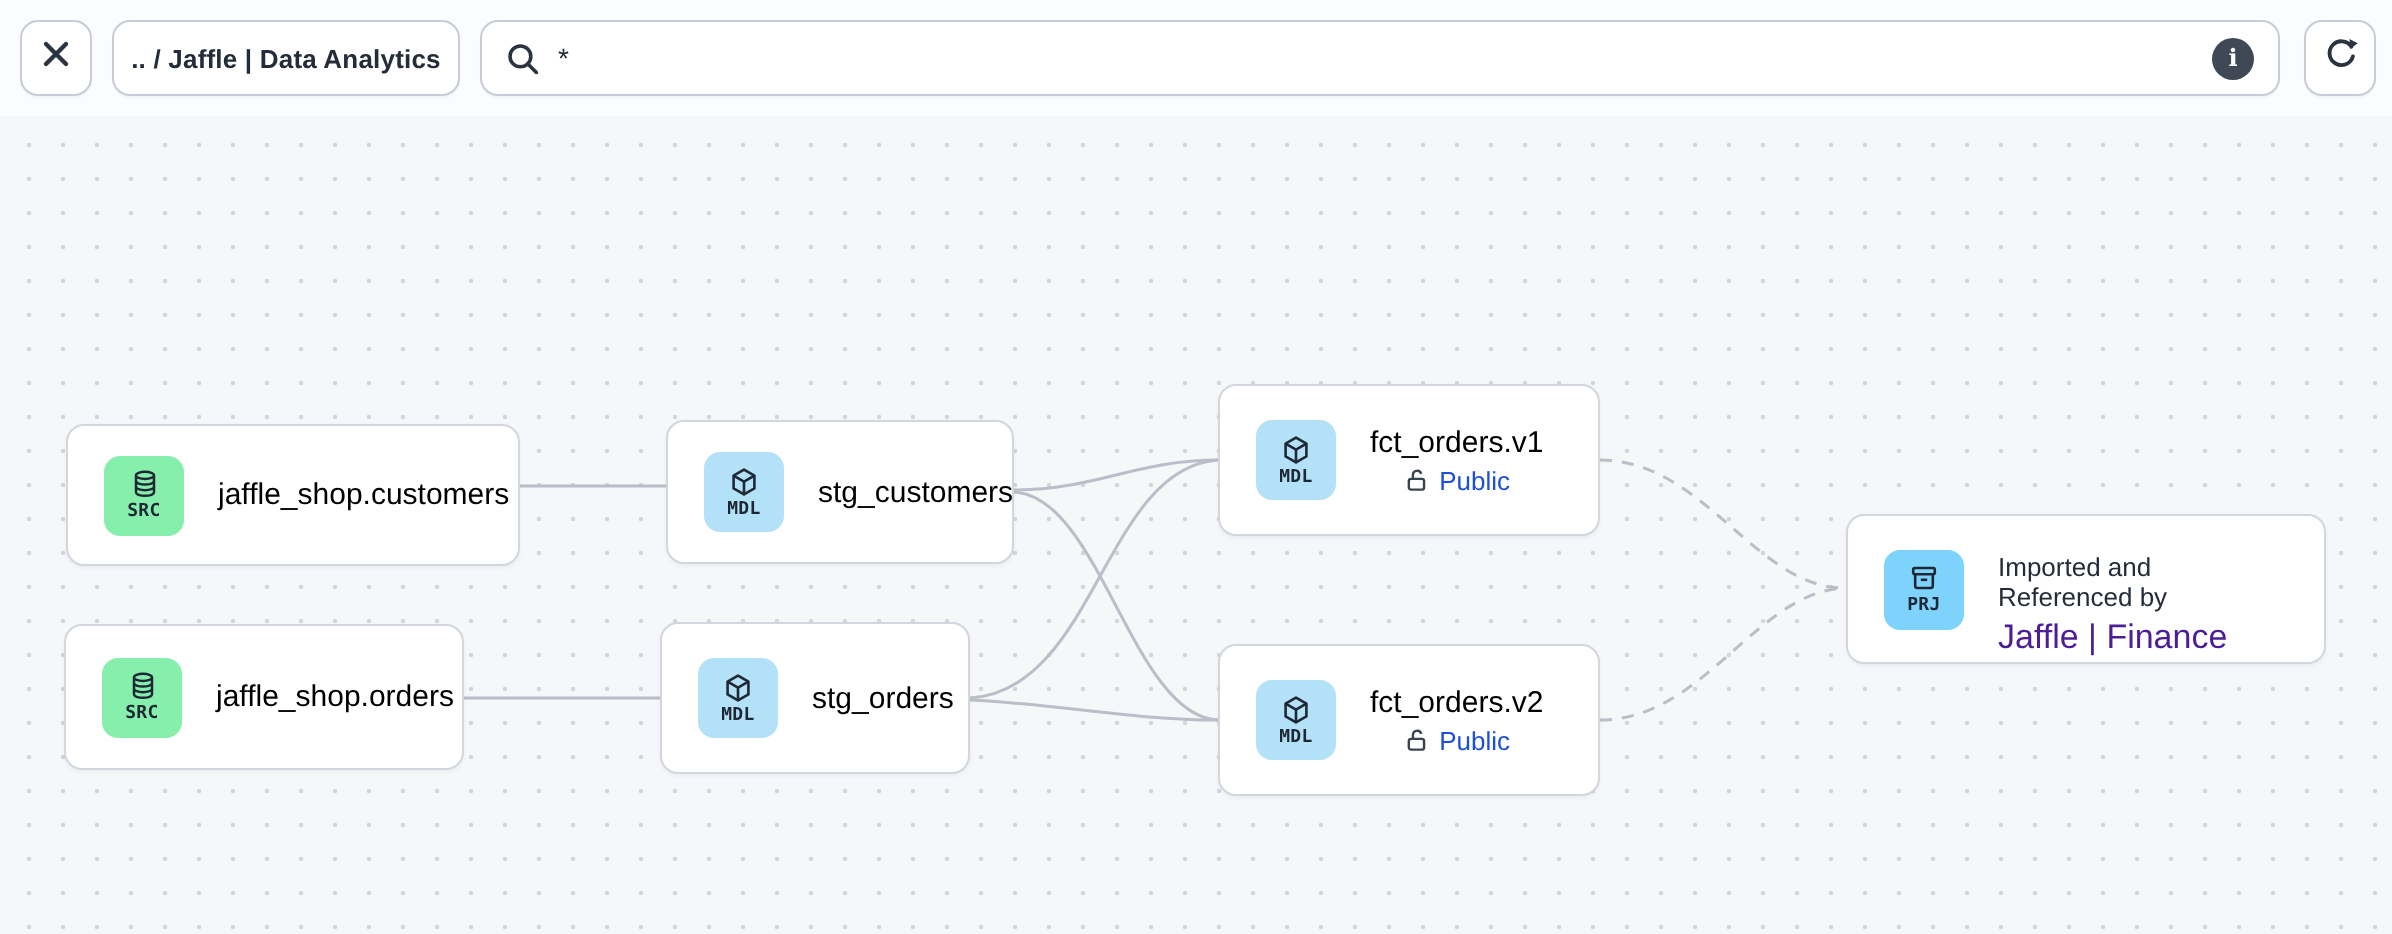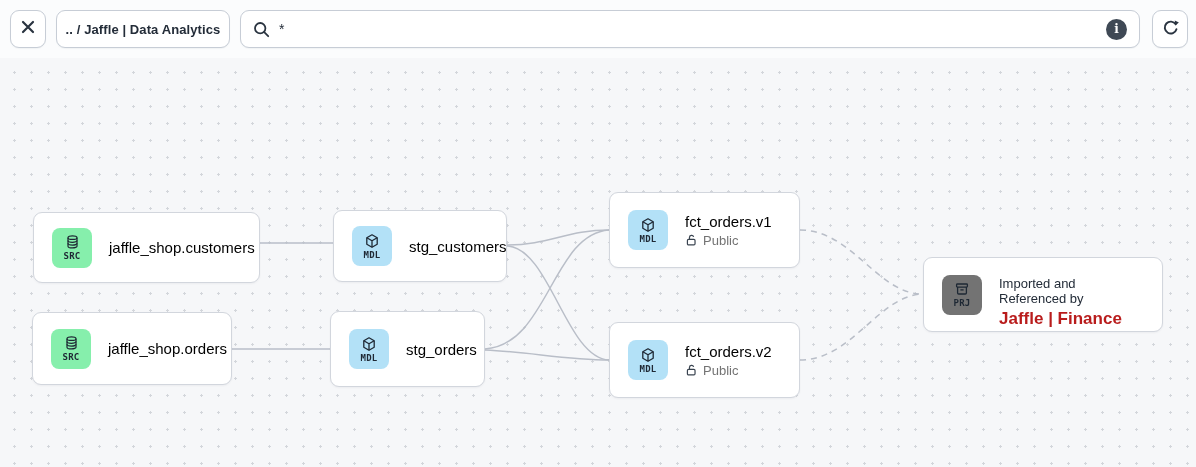--- a/index.html
+++ b/index.html
@@ -54,31 +54,31 @@
     box-shadow: 0 1px 2px rgba(30,40,52,0.05);
     display: flex; align-items: center; gap: 17px; padding: 0 18px;
     cursor: pointer;
   }
   .badge {
     width: 40px; height: 40px; border-radius: 8px; flex: 0 0 auto;
     display: flex; flex-direction: column; align-items: center; justify-content: center;
   }
   .badge-src { background: #86efac; }
   .badge-mdl { background: #b3e1f7; }
-  .badge-prj { background: #737373; }
+  .badge-prj { background: #7dd3fc; }
   .badge svg { display: block; }
   .badge-label {
     font-family: "DejaVu Sans Mono", monospace; font-size: 9px; font-weight: bold;
     color: #1e2834; line-height: 1; margin-top: 2px; letter-spacing: .2px;
   }
   .node-label { font-size: 15px; color: #000000; white-space: nowrap; }
   .node-col { display: flex; flex-direction: column; gap: 3px; }
-  .access-row { display: flex; align-items: center; gap: 5px; font-size: 13px; color: #737373; }
+  .access-row { display: flex; align-items: center; gap: 5px; font-size: 13px; color: #1d4ed8; justify-content: center; }
   .node-subtitle { font-size: 13px; color: #232c38; margin-top: 16px; }
-  .node-title-lg { font-size: 17px; color: #b91c1c; white-space: nowrap; font-weight: bold; }
+  .node-title-lg { font-size: 17px; color: #4c1d95; white-space: nowrap; }
 </style>
 </head>
 <body>
 
 <div class="app">
 
   <div class="toolbar-btn close-btn">
     <span>
       <svg width="14" height="14" viewBox="0 0 14 14">
           <path d="M2 2 L12 12 M12 2 L2 12" stroke="#2a3440" stroke-width="2.2" stroke-linecap="round"></path>

